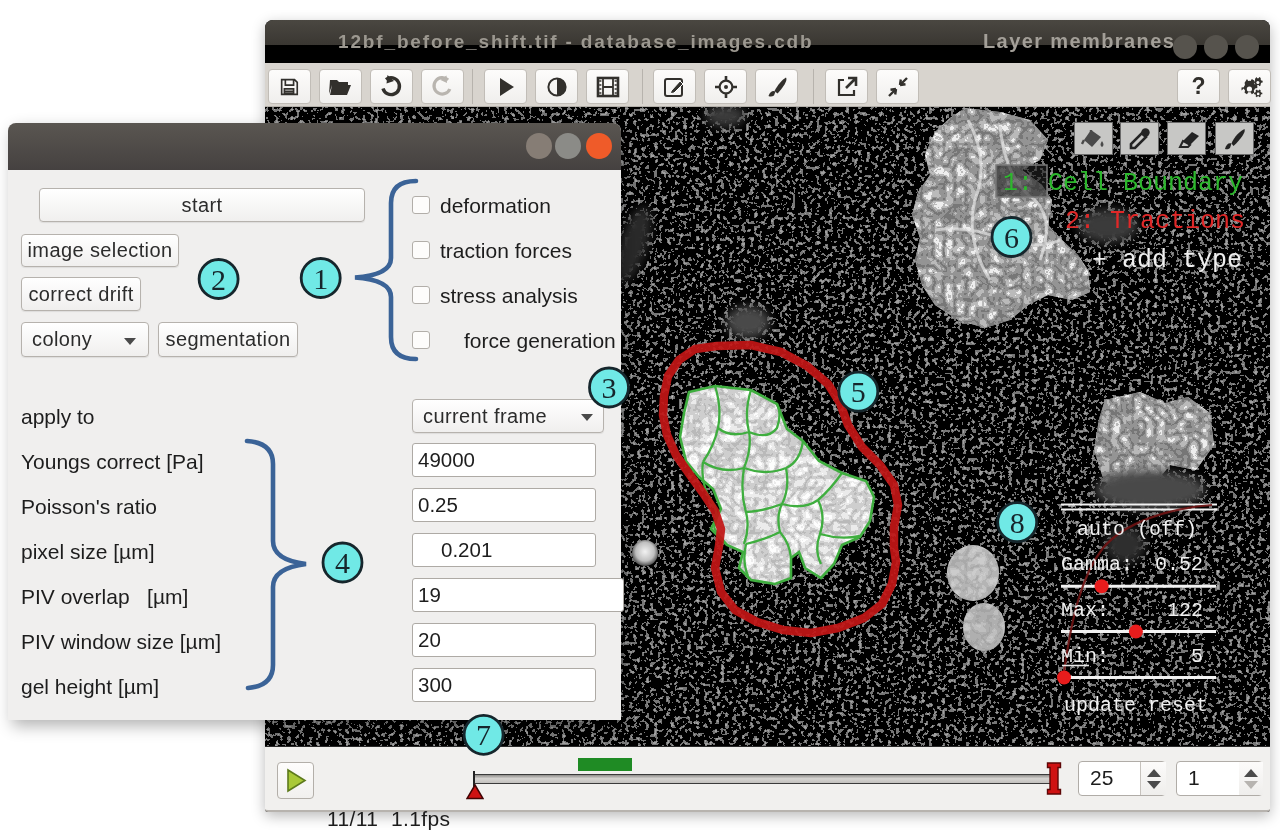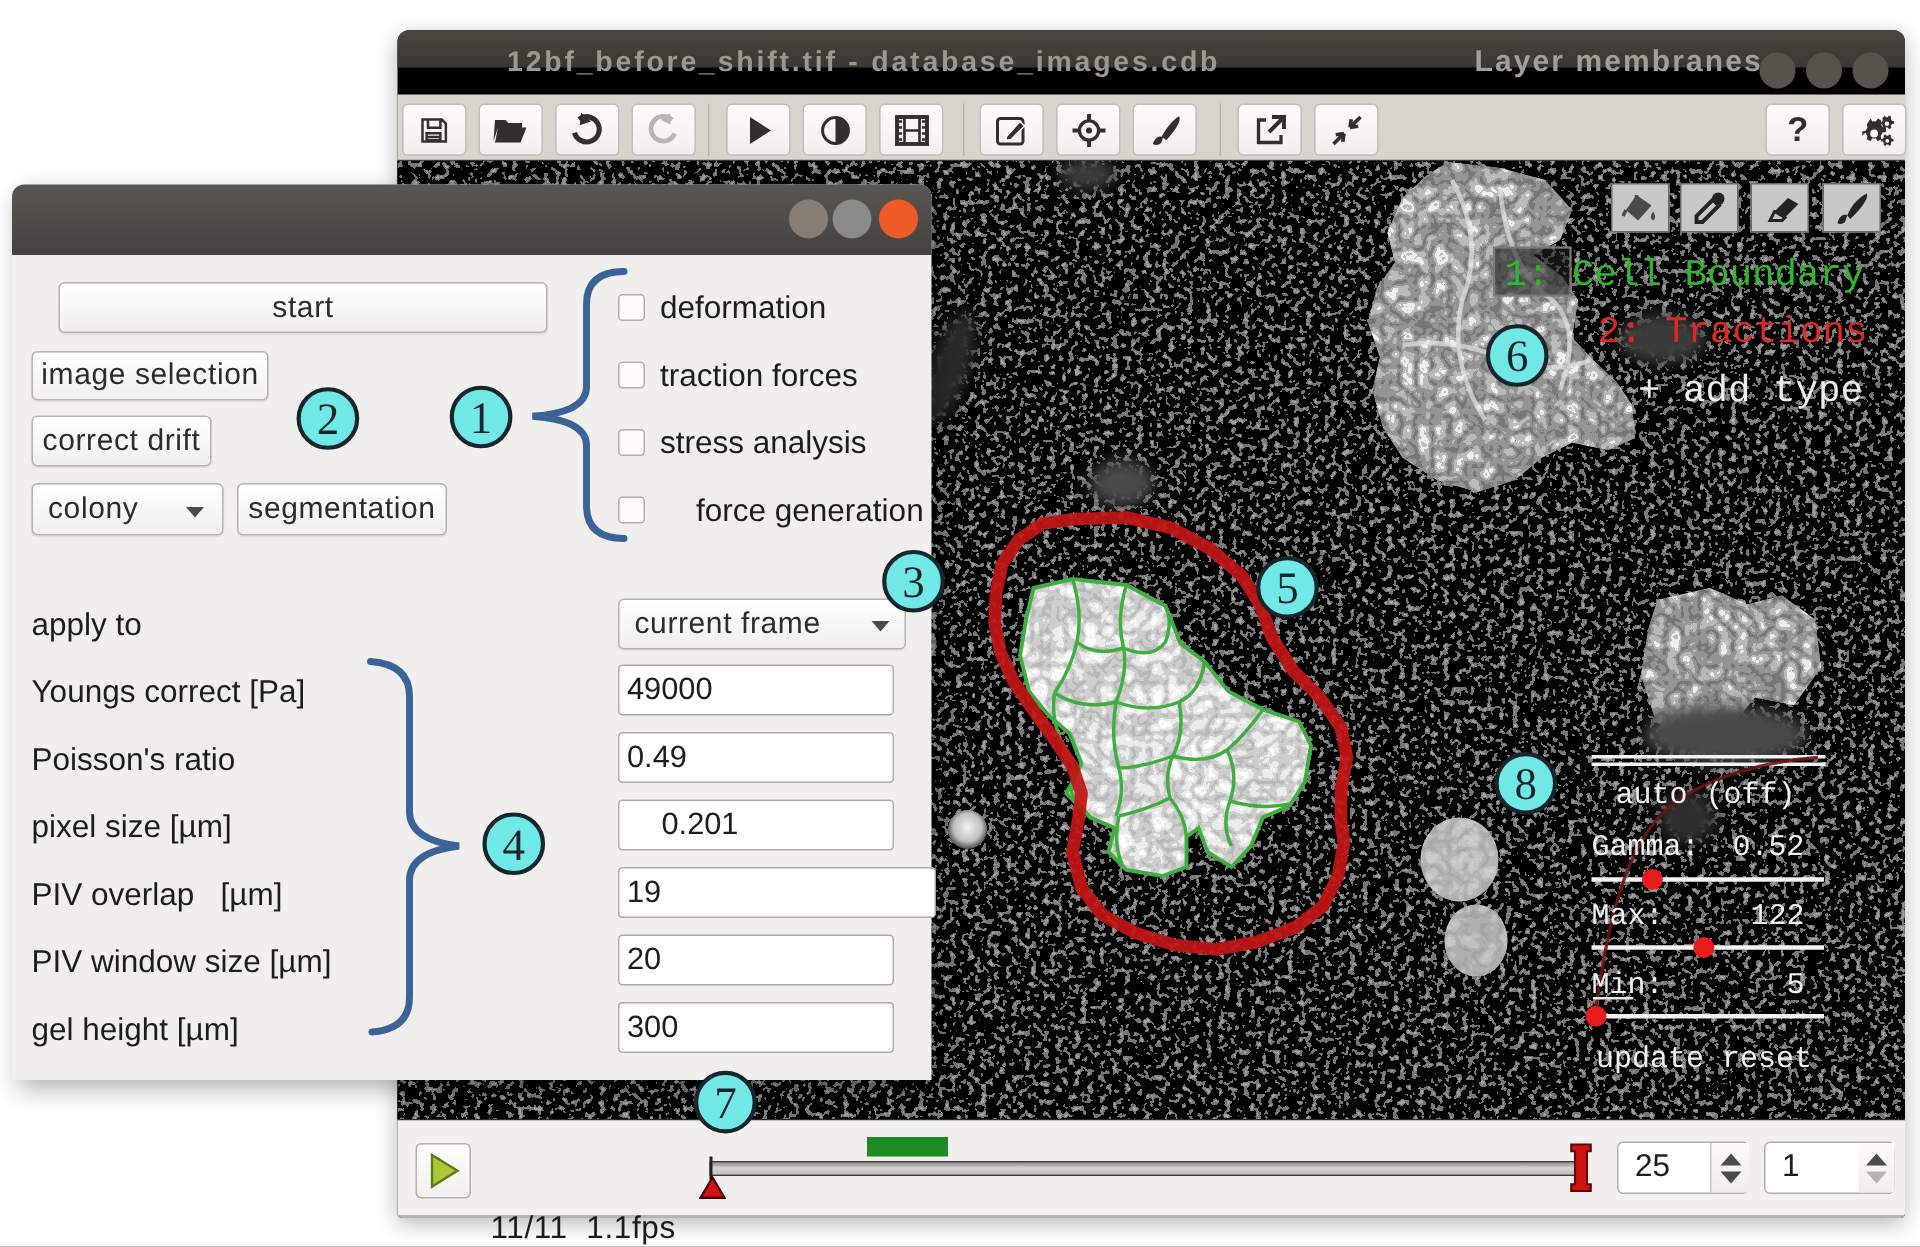--- a/index.html
+++ b/index.html
@@ -369,21 +369,21 @@
   <div class="abs cb" style="left:404px;top:208px;"></div>
     <span class="abs lbl" style="left:432px;top:206px;margin-left:24px;">force generation</span>
 
   <span class="abs lbl" style="left:13px;top:282px;">apply to</span>
   <div class="abs btn l" style="left:404px;top:276px;width:192px;height:34px;">current frame
     <div class="ddarrow abs" style="left:168px;top:14px;"></div></div>
 
   <span class="abs lbl" style="left:13px;top:327px;">Youngs correct [Pa]</span>
   <div class="abs field" style="left:404px;top:320px;width:184px;height:34px;">49000</div>
   <span class="abs lbl" style="left:13px;top:372px;">Poisson's ratio</span>
-  <div class="abs field" style="left:404px;top:365px;width:184px;height:34px;">0.49</div>
+  <div class="abs field" style="left:404px;top:365px;width:184px;height:34px;">0.25</div>
   <span class="abs lbl" style="left:13px;top:417px;">pixel size [µm]</span>
   <div class="abs field" style="left:404px;top:410px;width:184px;height:34px;padding-left:28px;">0.201</div>
   <span class="abs lbl" style="left:13px;top:462px;">PIV overlap   [µm]</span>
   <div class="abs field" style="left:404px;top:455px;width:212px;height:34px;">19</div>
   <span class="abs lbl" style="left:13px;top:507px;">PIV window size [µm]</span>
   <div class="abs field" style="left:404px;top:500px;width:184px;height:34px;">20</div>
   <span class="abs lbl" style="left:13px;top:552px;">gel height [µm]</span>
   <div class="abs field" style="left:404px;top:545px;width:184px;height:34px;">300</div>
 </div>
 

